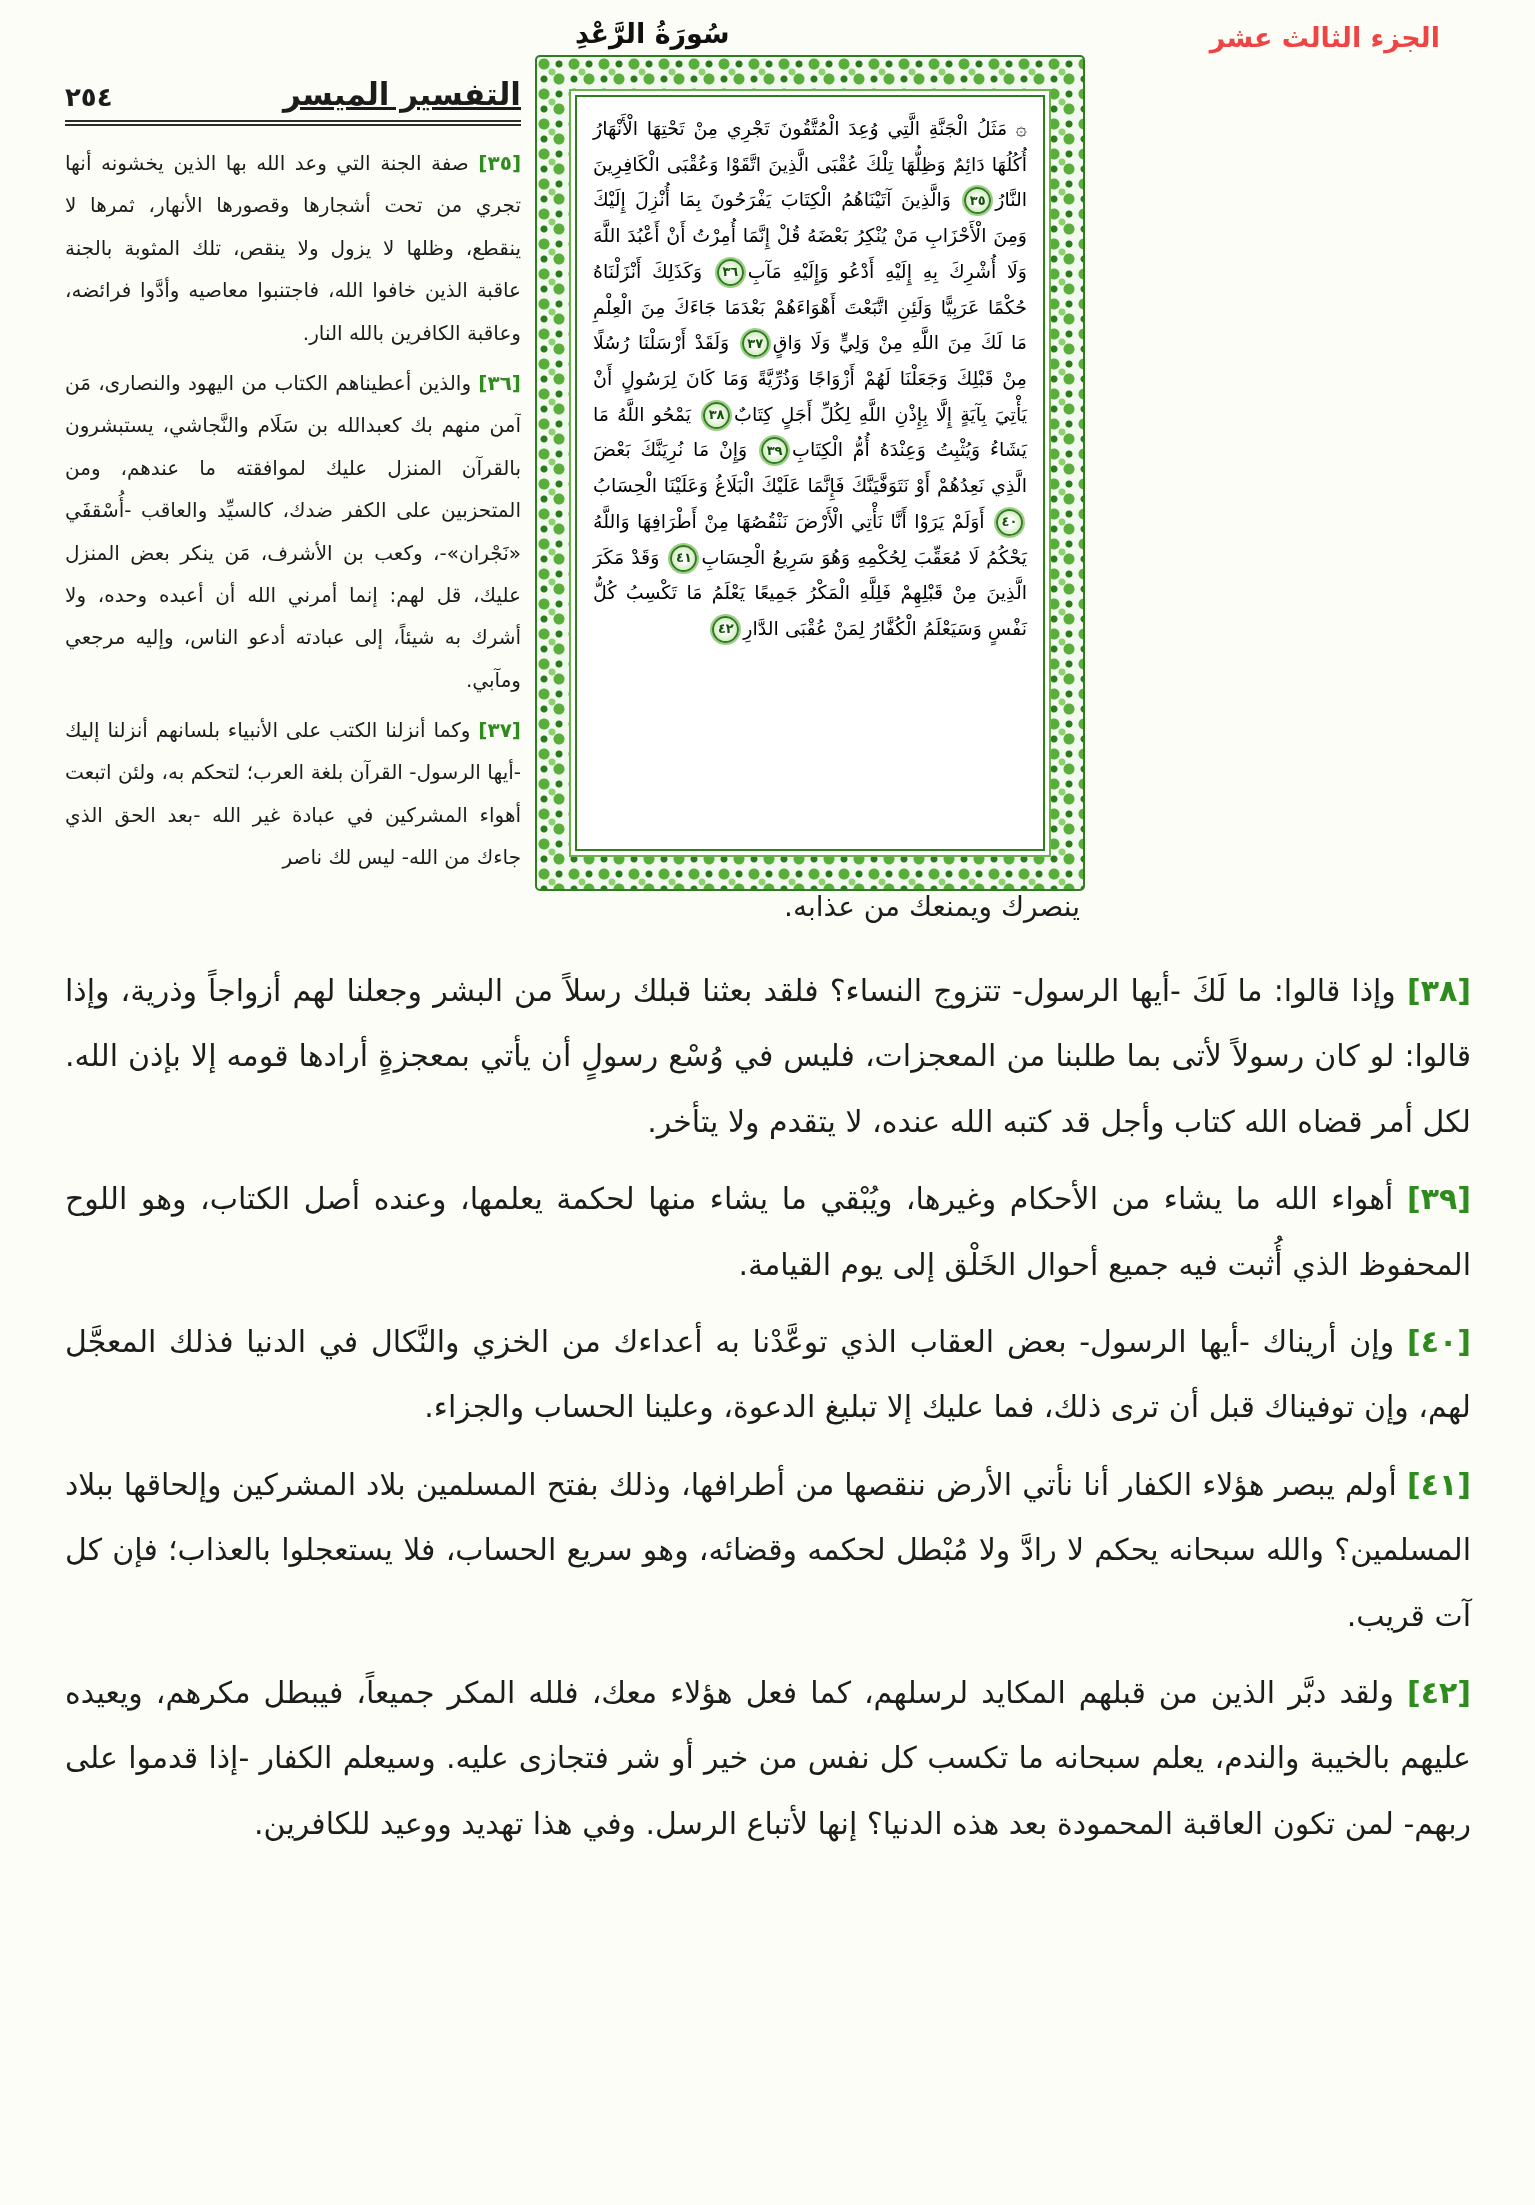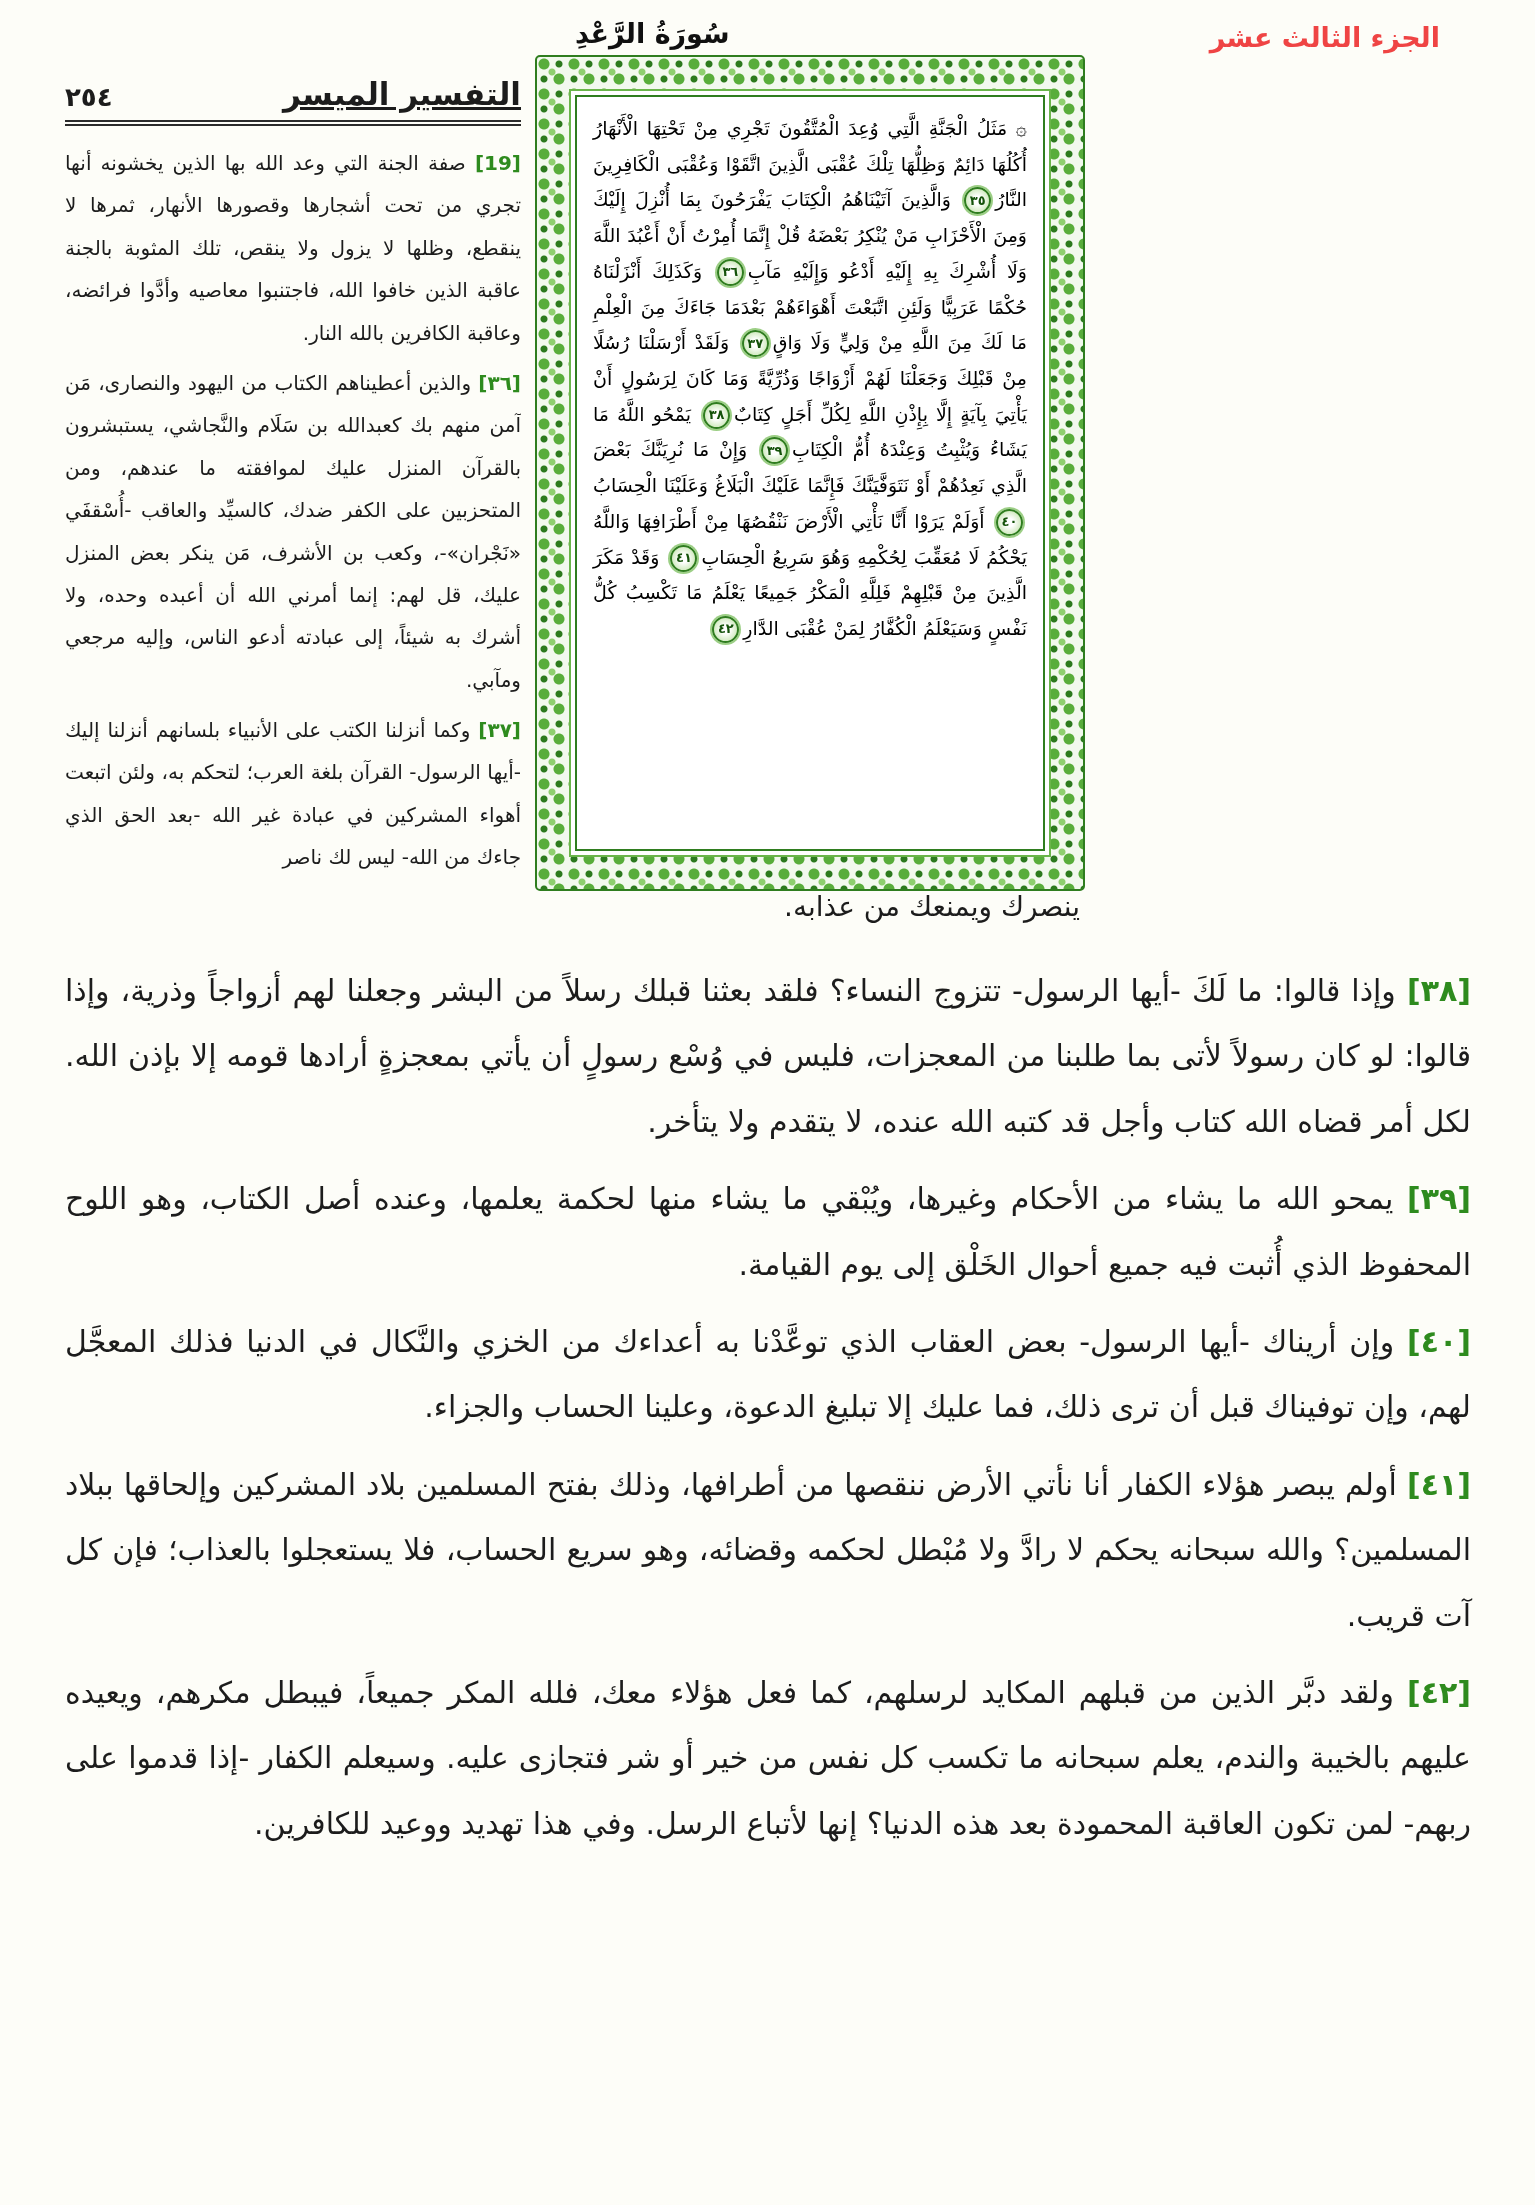--- a/index.html
+++ b/index.html
@@ -114,21 +114,21 @@
       <span>يَمْحُو اللَّهُ مَا يَشَاءُ وَيُثْبِتُ وَعِنْدَهُ أُمُّ الْكِتَابِ</span><span class="aya-badge">٣٩</span>
       <span>وَإِنْ مَا نُرِيَنَّكَ بَعْضَ الَّذِي نَعِدُهُمْ أَوْ نَتَوَفَّيَنَّكَ فَإِنَّمَا عَلَيْكَ الْبَلَاغُ وَعَلَيْنَا الْحِسَابُ</span><span class="aya-badge">٤٠</span>
       <span>أَوَلَمْ يَرَوْا أَنَّا نَأْتِي الْأَرْضَ نَنْقُصُهَا مِنْ أَطْرَافِهَا وَاللَّهُ يَحْكُمُ لَا مُعَقِّبَ لِحُكْمِهِ وَهُوَ سَرِيعُ الْحِسَابِ</span><span class="aya-badge">٤١</span>
       <span>وَقَدْ مَكَرَ الَّذِينَ مِنْ قَبْلِهِمْ فَلِلَّهِ الْمَكْرُ جَمِيعًا يَعْلَمُ مَا تَكْسِبُ كُلُّ نَفْسٍ وَسَيَعْلَمُ الْكُفَّارُ لِمَنْ عُقْبَى الدَّارِ</span><span class="aya-badge">٤٢</span>
     </p>
   </div>
 </div>
 
 <div class="left-col">
   <p class="tafsir-para">
-    <span class="verse-marker">[19]</span>
+    <span class="verse-marker">[٣٥]</span>
     <span>صفة الجنة التي وعد الله بها الذين يخشونه أنها تجري من تحت أشجارها وقصورها الأنهار، ثمرها لا ينقطع، وظلها لا يزول ولا ينقص، تلك المثوبة بالجنة عاقبة الذين خافوا الله، فاجتنبوا معاصيه وأدَّوا فرائضه، وعاقبة الكافرين بالله النار.</span>
   </p>
   <p class="tafsir-para">
     <span class="verse-marker">[٣٦]</span>
     <span>والذين أعطيناهم الكتاب من اليهود والنصارى، مَن آمن منهم بك كعبدالله بن سَلَام والنَّجاشي، يستبشرون بالقرآن المنزل عليك لموافقته ما عندهم، ومن المتحزبين على الكفر ضدك، كالسيِّد والعاقب -أُسْقفَي «نَجْران»-، وكعب بن الأشرف، مَن ينكر بعض المنزل عليك، قل لهم: إنما أمرني الله أن أعبده وحده، ولا أشرك به شيئاً، إلى عبادته أدعو الناس، وإليه مرجعي ومآبي.</span>
   </p>
   <p class="tafsir-para">
     <span class="verse-marker">[٣٧]</span>
     <span>وكما أنزلنا الكتب على الأنبياء بلسانهم أنزلنا إليك -أيها الرسول- القرآن بلغة العرب؛ لتحكم به، ولئن اتبعت أهواء المشركين في عبادة غير الله -بعد الحق الذي جاءك من الله- ليس لك ناصر</span>
   </p>
@@ -136,21 +136,21 @@
 
 <div class="continuation">ينصرك ويمنعك من عذابه.</div>
 
 <div class="bottom-section">
   <p class="tafsir-para">
     <span class="verse-marker">[٣٨]</span>
     <span>وإذا قالوا: ما لَكَ -أيها الرسول- تتزوج النساء؟ فلقد بعثنا قبلك رسلاً من البشر وجعلنا لهم أزواجاً وذرية، وإذا قالوا: لو كان رسولاً لأتى بما طلبنا من المعجزات، فليس في وُسْع رسولٍ أن يأتي بمعجزةٍ أرادها قومه إلا بإذن الله. لكل أمر قضاه الله كتاب وأجل قد كتبه الله عنده، لا يتقدم ولا يتأخر.</span>
   </p>
   <p class="tafsir-para">
     <span class="verse-marker">[٣٩]</span>
-    <span>يمحو الله ما يشاء من الأحكام وغيرها، ويُبْقي ما يشاء منها لحكمة يعلمها، وعنده أصل الكتاب، وهو اللوح المحفوظ الذي أُثبت فيه جميع أحوال الخَلْق إلى يوم القيامة.</span>
+    <span>أهواء الله ما يشاء من الأحكام وغيرها، ويُبْقي ما يشاء منها لحكمة يعلمها، وعنده أصل الكتاب، وهو اللوح المحفوظ الذي أُثبت فيه جميع أحوال الخَلْق إلى يوم القيامة.</span>
   </p>
   <p class="tafsir-para">
     <span class="verse-marker">[٤٠]</span>
     <span>وإن أريناك -أيها الرسول- بعض العقاب الذي توعَّدْنا به أعداءك من الخزي والنَّكال في الدنيا فذلك المعجَّل لهم، وإن توفيناك قبل أن ترى ذلك، فما عليك إلا تبليغ الدعوة، وعلينا الحساب والجزاء.</span>
   </p>
   <p class="tafsir-para">
     <span class="verse-marker">[٤١]</span>
     <span>أولم يبصر هؤلاء الكفار أنا نأتي الأرض ننقصها من أطرافها، وذلك بفتح المسلمين بلاد المشركين وإلحاقها ببلاد المسلمين؟ والله سبحانه يحكم لا رادَّ ولا مُبْطل لحكمه وقضائه، وهو سريع الحساب، فلا يستعجلوا بالعذاب؛ فإن كل آت قريب.</span>
   </p>
   <p class="tafsir-para">

